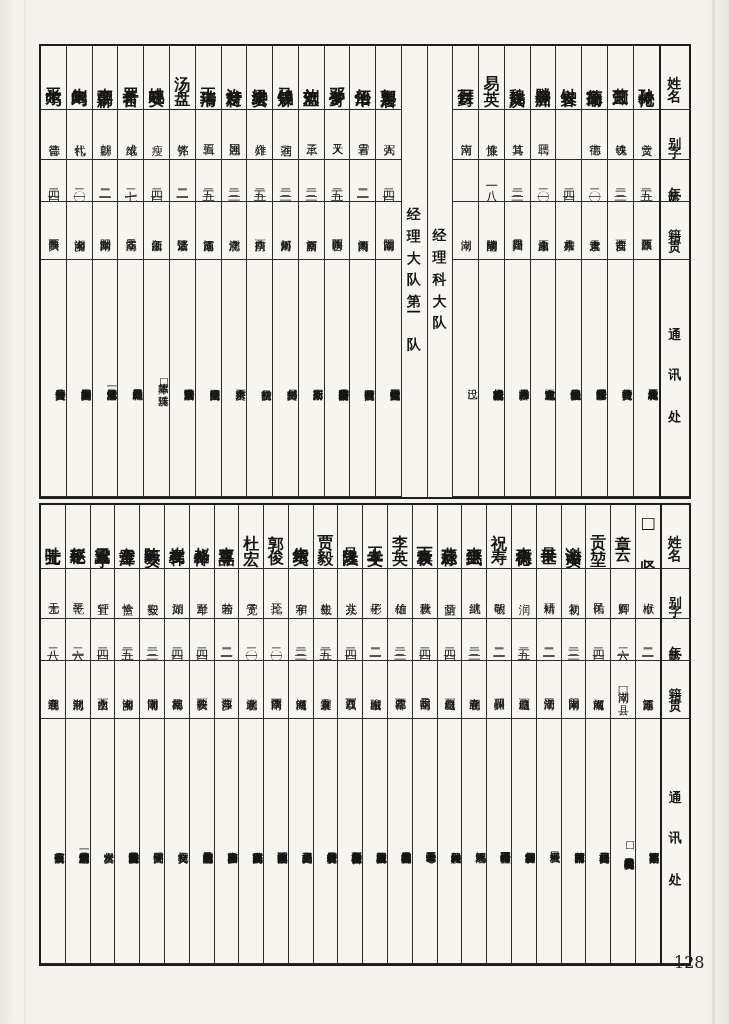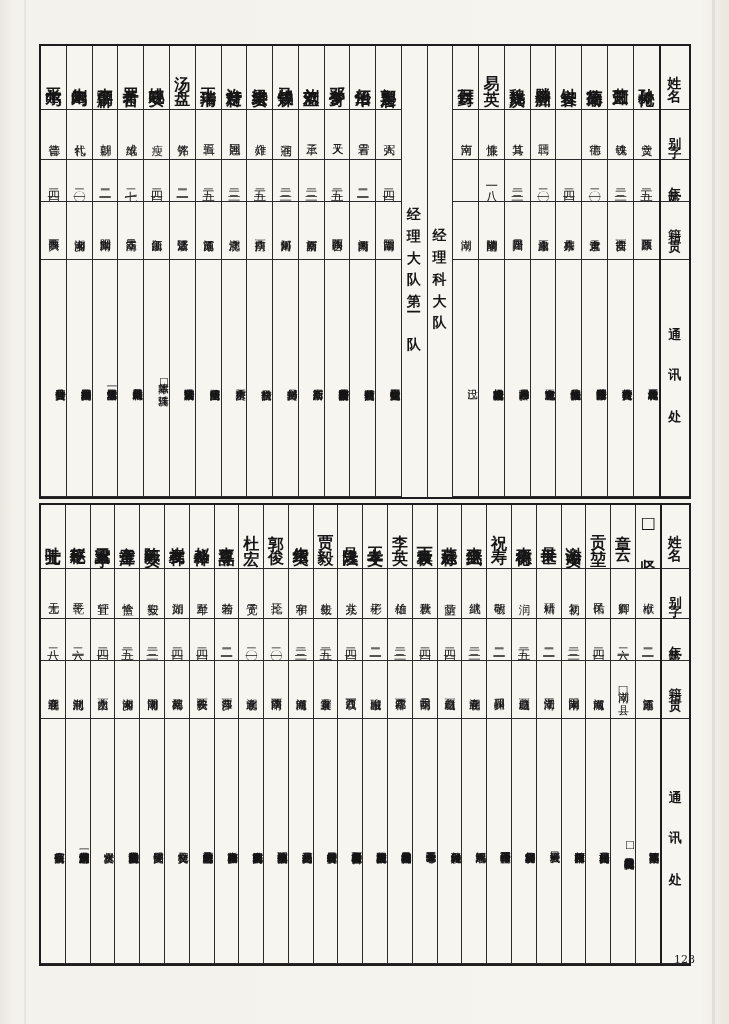--- a/index.html
+++ b/index.html
@@ -62,21 +62,21 @@
   .h-origin{letter-spacing:0.85em;font-size:13px;}
   .h-addr{letter-spacing:3.2em;font-size:13px;align-items:center;padding-top:0;}
   .section-col{justify-content:center;}
   .section-cell{
     flex:1;border-bottom:none;
     font-size:14px;font-weight:700;letter-spacing:1.55em;
   }
   .page-number{
     position:absolute;left:674px;top:953px;
     font-family:"DejaVu Serif",serif;
-    font-size:11px;color:#222;
+    font-size:16px;color:#222;
   }
   
   .streak{position:absolute;top:0;height:1024px;width:3px;background:rgba(90,90,90,0.10);}
   .s1{left:712px;} .s2{left:24px;width:2px;background:rgba(90,90,90,0.07);}
 </style>
 </head>
 <body>
 
 <div class="sheet">
   <div class="streak s1"></div>

